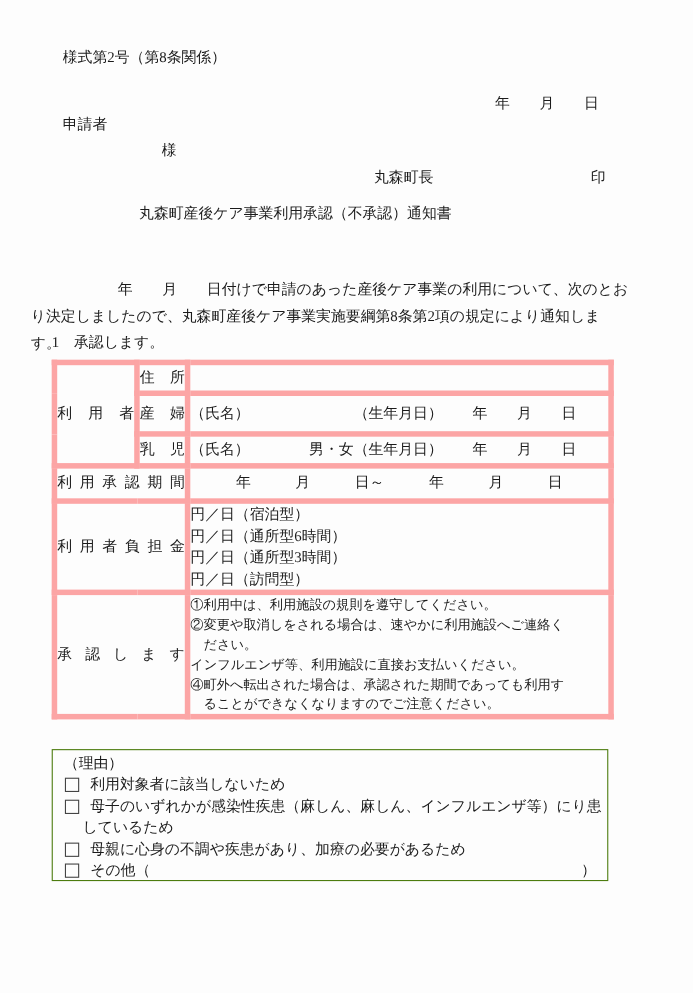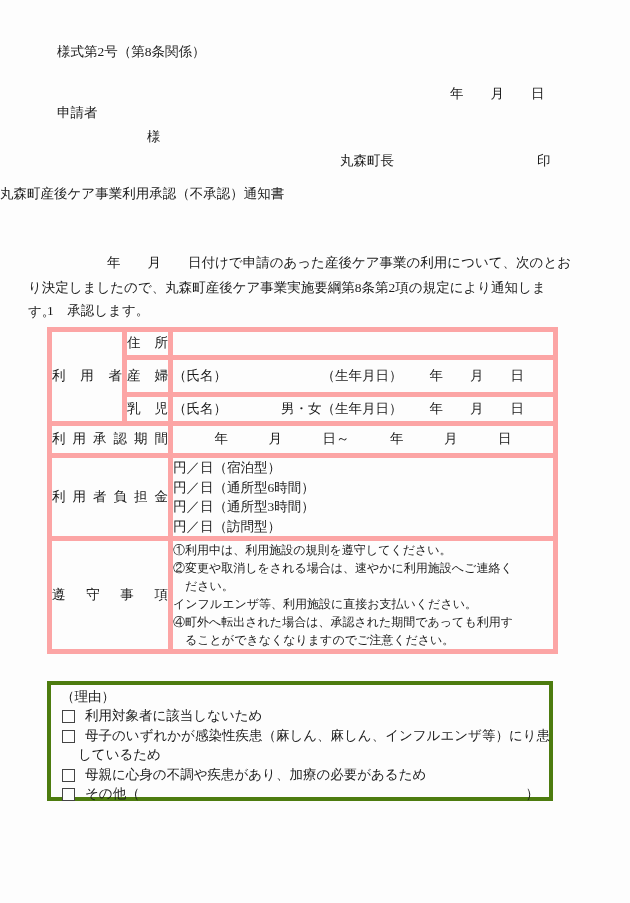--- a/index.html
+++ b/index.html
@@ -3,21 +3,21 @@
 <meta charset="utf-8">
 <style>
   html,body { margin:0; padding:0; background:#e8e8e8; }
   .page {
     position:relative; width:630px; height:903px; margin:0 auto;
     background:#fdfdfd; color:#1b1b1b;
     font-family:"Liberation Serif","DejaVu Serif",serif;
     font-size:13.5px; line-height:1.5; overflow:hidden;
   }
   .abs { position:absolute; white-space:nowrap; }
-  .center { width:537px; left:0; }
+  .center { text-align:center; width:537px; left:0; }
 
   
   .para { position:absolute; left:28px; top:222px; }
   .para .pline { line-height:24.5px; white-space:nowrap; }
   .para .pline.indent { padding-left:79px;margin-top:29px; }
 
   
   table.approval {
     position:absolute; left:47px; top:327px; width:506px;
     border-collapse:collapse; table-layout:fixed;
@@ -27,21 +27,21 @@
   .cellpad { padding:0 0 0 8px; white-space:nowrap; }
   .period { text-align:center; white-space:nowrap; }
   .fees { padding-left:205px; }
   .fees div { line-height:19.5px; white-space:nowrap; }
   .rules { padding:2px 4px 0 7px; }
   .rules div { line-height:18px; font-size:12px; white-space:nowrap; }
 
   
   .reasonbox {
     position:absolute; left:47px; top:681px; width:506px; height:120px;
-    border:4px solid #4d7c0f; box-sizing:border-box; padding:2px 10px 0 10px;
+    border:1px solid #4d7c0f; box-sizing:border-box; padding:2px 10px 0 10px;
   }
   .rline { line-height:19.4px; white-space:nowrap; }
   .reason { display:flex; align-items:flex-start; line-height:19.4px; }
   .cb {
     width:11px; height:11px; border:1px solid #444; background:#fdfdfd;
     flex:none; margin:4px 10px 0 1px;
   }
   .reason .txt { white-space:nowrap; }
   .cont { padding-left:17px; }
   .spacer { flex:1; }
@@ -100,21 +100,21 @@
     <tr style="height:78px">
       <td colspan="2" class="lbl">利用者負担金</td>
       <td class="fees">
         <div>円／日（宿泊型）</div>
         <div>円／日（通所型6時間）</div>
         <div>円／日（通所型3時間）</div>
         <div>円／日（訪問型）</div>
       </td>
     </tr>
     <tr style="height:109px">
-      <td colspan="2" class="lbl">遵守事項</td>
+      <td colspan="2" class="lbl">承認します</td>
       <td class="rules">
         <div>①利用中は、利用施設の規則を遵守してください。</div>
         <div>②変更や取消しをされる場合は、速やかに利用施設へご連絡く</div>
         <div>　ださい。</div>
         <div>インフルエンザ等、利用施設に直接お支払いください。</div>
         <div>④町外へ転出された場合は、承認された期間であっても利用す</div>
         <div>　ることができなくなりますのでご注意ください。</div>
       </td>
     </tr>
   </tbody>

